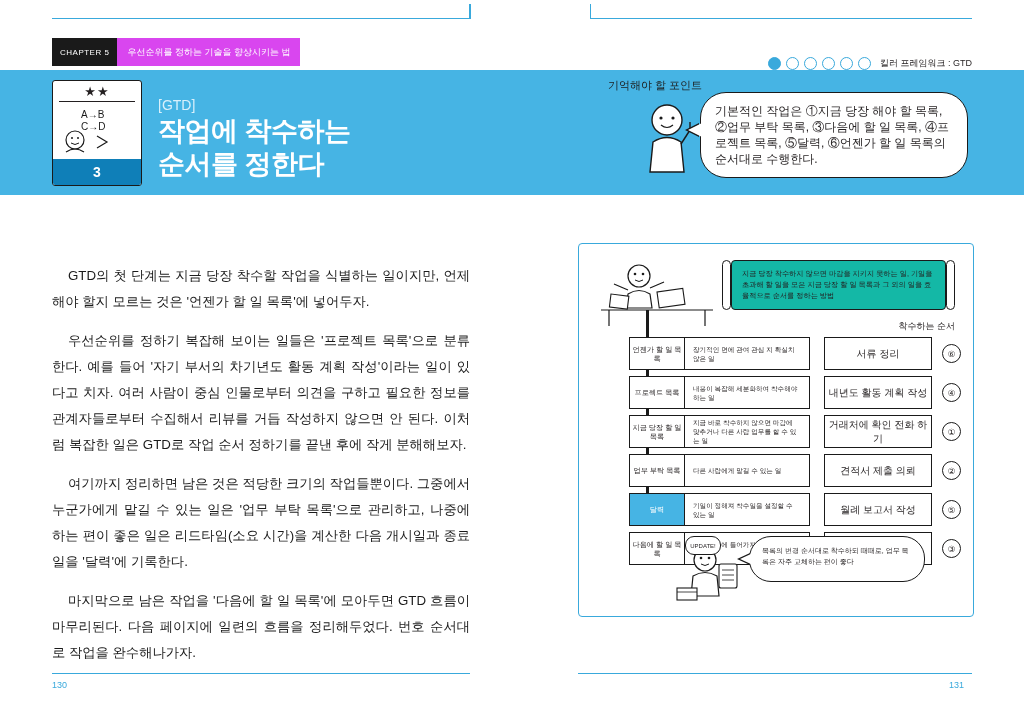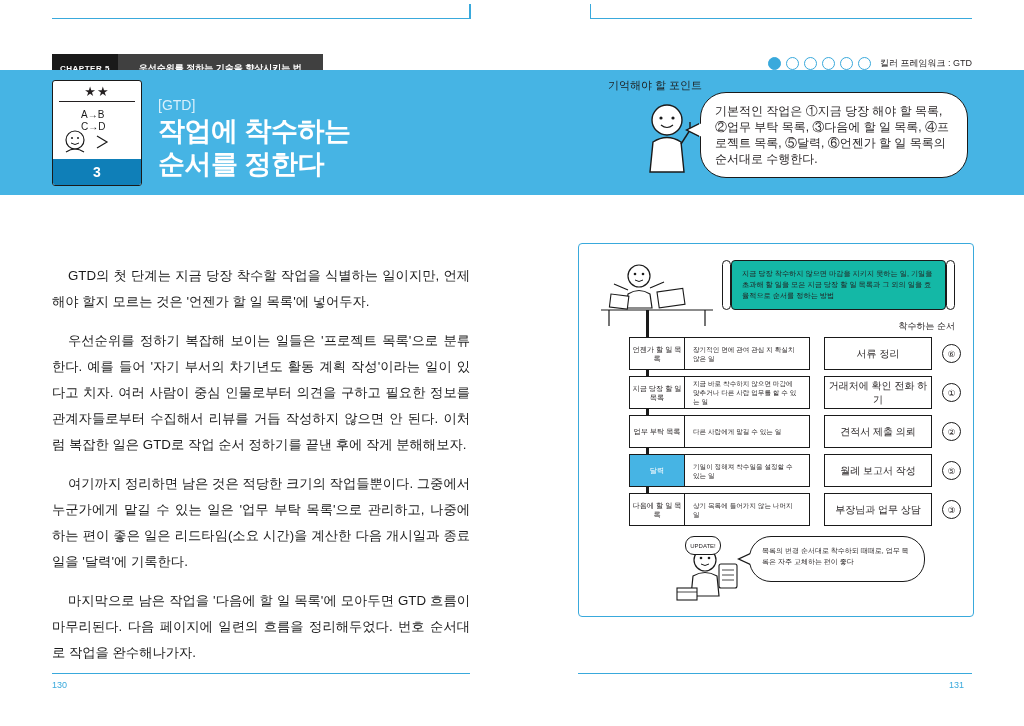--- a/index.html
+++ b/index.html
@@ -23,40 +23,39 @@
   .header {
     position: absolute;
     top: 38px;
     left: 0;
     right: 0;
     height: 22px;
   }
   .head-left {
     position: absolute;
     left: 52px;
-    top: 16px;
+    top: 0;
     display: flex;
     align-items: stretch;
     height: 28px;
     font-size: 9px;
-    font-weight: bold;
   }
   .chapter-tag {
     background: #1a1a1a;
     color: #ffffff;
     padding: 0 8px;
     display: flex;
     align-items: center;
     letter-spacing: .5px;
     font-size: 8px;
   }
   .chapter-title {
-    background: #404040;
+    background: #d946ef;
     color: #ffffff;
-    padding: 0 21px;
+    padding: 0 10px;
     display: flex;
     align-items: center;
     font-size: 9px;
     white-space: nowrap;
   }
   .rule-left {
     position: absolute;
     left: 52px;
     top: 18px;
     width: 418px;
@@ -562,20 +561,26 @@
 
       <div class="arrow-spine"></div>
       <div class="arrow-head"></div>
 
       <div class="flow-rows">
         <div class="flow-row">
           <div class="cat-box">언젠가 할 일 목록</div>
           <div class="desc-box">장기적인 면에 관여 관심 지 확실치 않은 일</div>
           <div class="ex-box">서류 정리</div>
           <div class="num-circle">⑥</div>
+        </div>
+        <div class="flow-row">
+          <div class="cat-box">프로젝트 목록</div>
+          <div class="desc-box">내용이 복잡해 세분화하여 착수해야 하는 일</div>
+          <div class="ex-box">내년도 활동 계획 작성</div>
+          <div class="num-circle">④</div>
         </div>
         <div class="flow-row">
           <div class="cat-box">지금 당장 할 일 목록</div>
           <div class="desc-box">지금 바로 착수하지 않으면 마감에 맞추거나 다른 사람 업무를 할 수 있는 일</div>
           <div class="ex-box">거래처에 확인 전화 하기</div>
           <div class="num-circle">①</div>
         </div>
         <div class="flow-row">
           <div class="cat-box">업무 부탁 목록</div>
           <div class="desc-box">다른 사람에게 맡길 수 있는 일</div>

